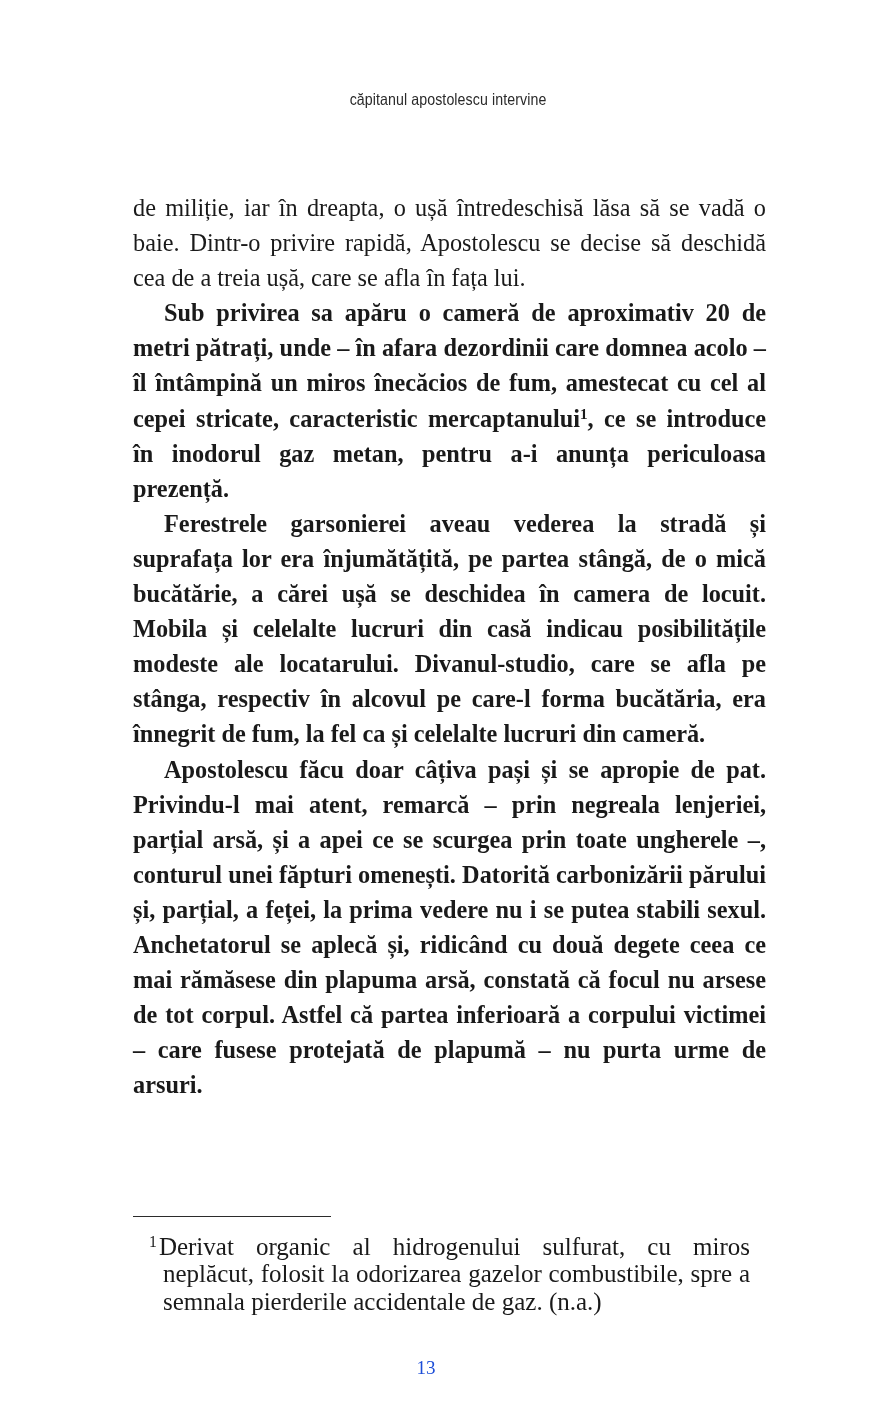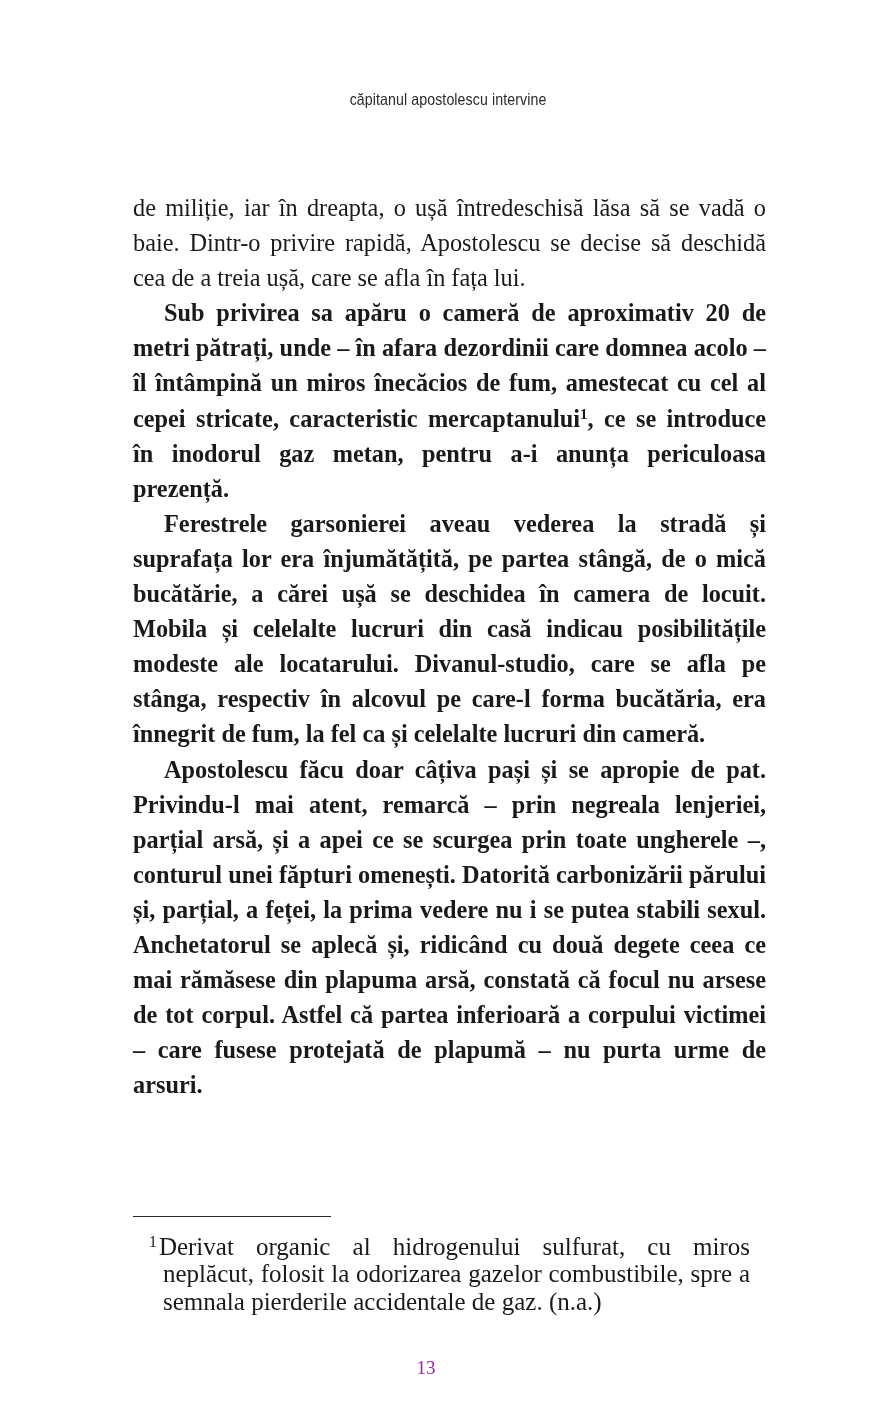--- a/index.html
+++ b/index.html
@@ -101,21 +101,21 @@
   }
 
   
   .folio {
     position: absolute;
     left: 0;
     top: 1345px;
     width: 852px;
     text-align: center;
     font-size: 19px;
-    color: #a21caf;
+    color: #1d4ed8;
   }
 </style>
 </head>
 <body>
 
 <div class="page">
 
   <div class="running-head">căpitanul apostolescu intervine</div>
 
   <div class="textblock">

